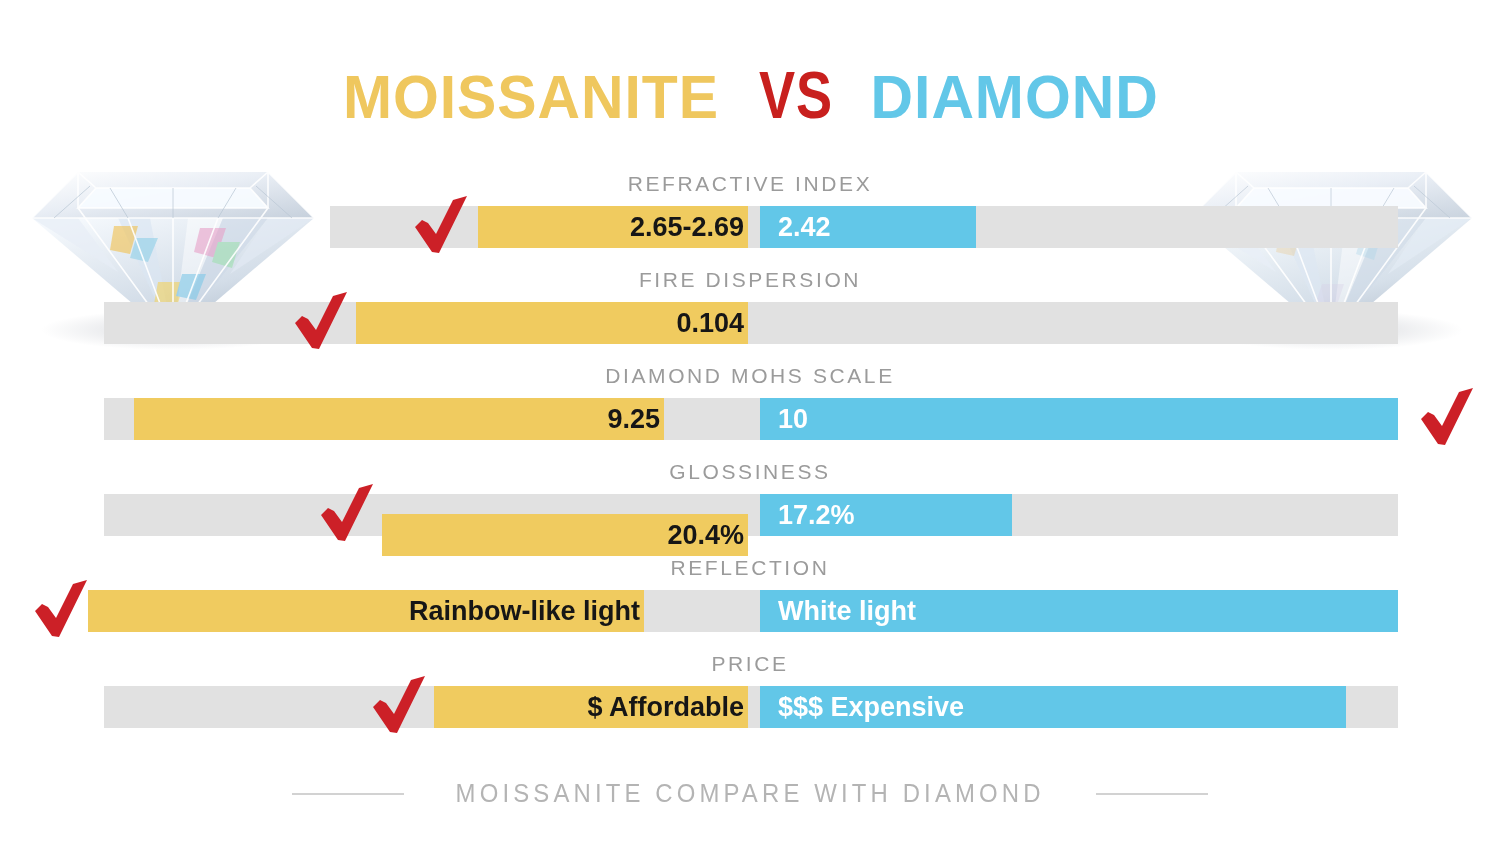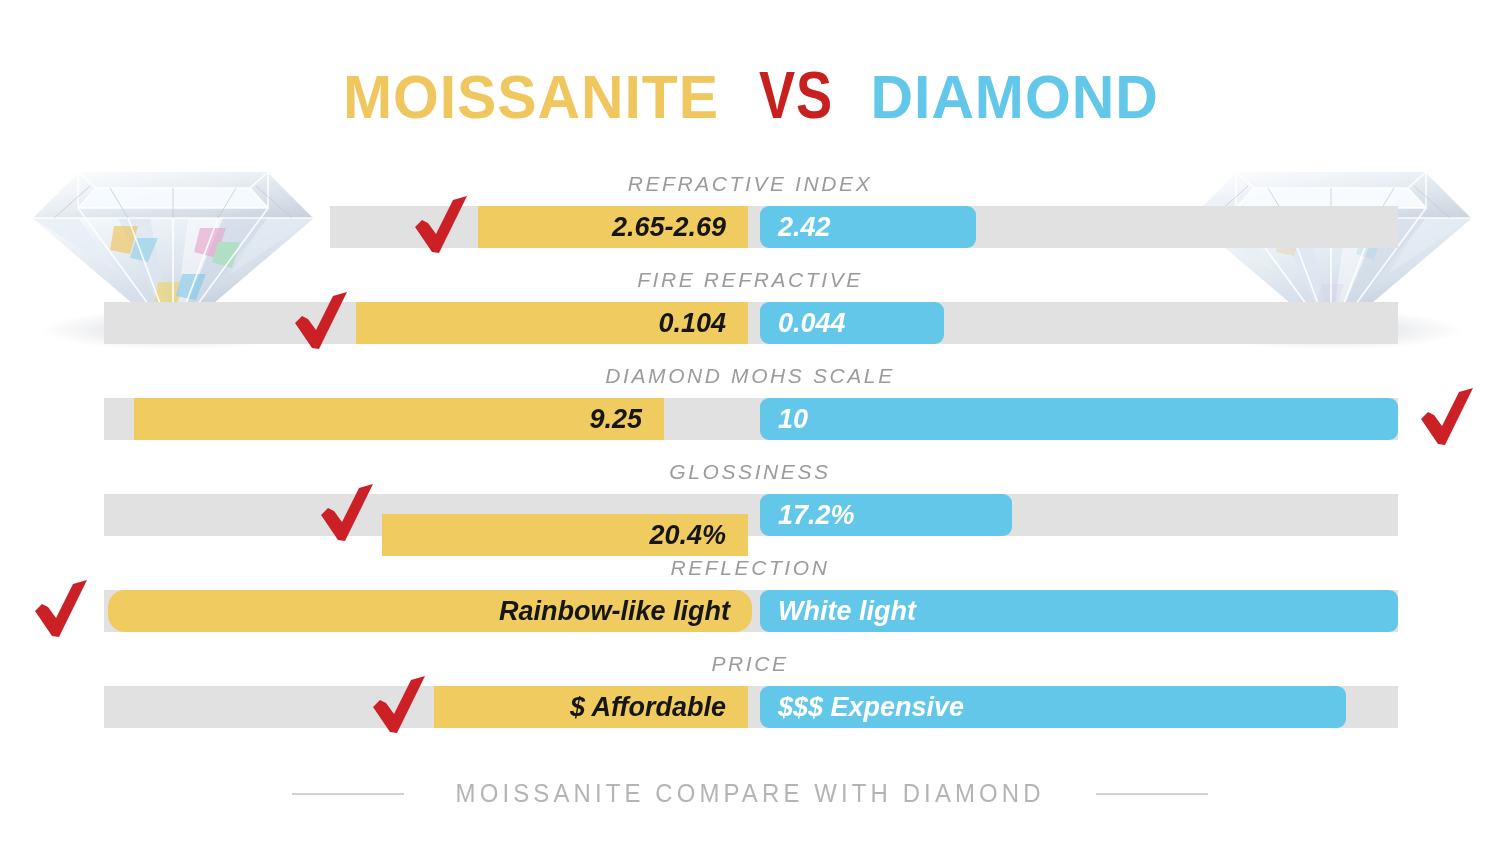--- a/index.html
+++ b/index.html
@@ -54,21 +54,21 @@
   .gem-left  { left: 18px;  top: 142px; }
   .gem-right { left: 1176px; top: 142px; }
 
   
   .rows {
     position: absolute;
     top: 168px;
     left: 0;
     width: 1500px;
   }
-  .row { position: relative; height: 96px; font-style: italic; }
+  .row { position: relative; height: 96px; }
 
   .row-label {
     position: absolute;
     top: 4px;
     left: 0;
     width: 1500px;
     text-align: center;
     color: #9b9b9b;
     font-size: 21px;
     letter-spacing: 2.6px;
@@ -88,27 +88,26 @@
     top: 38px;
     height: 42px;
     box-sizing: border-box;
     display: flex;
     align-items: center;
     white-space: nowrap;
   }
   .bar-left {
     background: #F0CB5F;
     justify-content: flex-end;
-    padding-right: 22px;
+    padding-right: 4px;
   }
   .bar-right {
     background: #62C7E8;
     justify-content: flex-start;
     padding-left: 18px;
-    border-radius: 9px;
   }
   .bar-value {
     font-size: 27px;
     font-weight: bold;
     line-height: 1;
   }
   .bar-left .bar-value  { color: #161616; }
   .bar-right .bar-value { color: #ffffff; }
 
   
@@ -263,28 +262,25 @@
         <span class="bar-value">2.65-2.69</span>
       </div>
       <div class="bar bar-right" style="left: 760px; width: 216px;">
         <span class="bar-value">2.42</span>
       </div>
       <div class="check" style="left: 412px;"><svg viewBox="0 0 60 62" width="60" height="62" aria-hidden="true">
           <path d="M3 33 L10 26 L16 29 L24 40 L41 6 L55 2 L27 59 L20 58 Z" fill="#CC2027"></path>
         </svg></div>
     </div>
     <div class="row">
-      <div class="row-label">FIRE REFRACTIVE</div>
+      <div class="row-label">FIRE DISPERSION</div>
       <div class="track" style="left: 104px; width: 1294px;"></div>
       <div class="bar bar-left" style="left: 356px; width: 392px;">
         <span class="bar-value">0.104</span>
       </div>
-      <div class="bar bar-right" style="left: 760px; width: 184px;">
-        <span class="bar-value">0.044</span>
-      </div>
       <div class="check" style="left: 292px;"><svg viewBox="0 0 60 62" width="60" height="62" aria-hidden="true">
           <path d="M3 33 L10 26 L16 29 L24 40 L41 6 L55 2 L27 59 L20 58 Z" fill="#CC2027"></path>
         </svg></div>
     </div>
     <div class="row">
       <div class="row-label">DIAMOND MOHS SCALE</div>
       <div class="track" style="left: 104px; width: 1294px;"></div>
       <div class="bar bar-left" style="left: 134px; width: 530px;">
         <span class="bar-value">9.25</span>
       </div>
@@ -304,21 +300,21 @@
       <div class="bar bar-right" style="left: 760px; width: 252px;">
         <span class="bar-value">17.2%</span>
       </div>
       <div class="check" style="left: 318px;"><svg viewBox="0 0 60 62" width="60" height="62" aria-hidden="true">
           <path d="M3 33 L10 26 L16 29 L24 40 L41 6 L55 2 L27 59 L20 58 Z" fill="#CC2027"></path>
         </svg></div>
     </div>
     <div class="row">
       <div class="row-label">REFLECTION</div>
       <div class="track" style="left: 104px; width: 1294px;"></div>
-      <div class="bar bar-left" style="left: 108px; width: 644px; border-radius: 17px;">
+      <div class="bar bar-left" style="left: 88px; width: 556px;">
         <span class="bar-value">Rainbow-like light</span>
       </div>
       <div class="bar bar-right" style="left: 760px; width: 638px;">
         <span class="bar-value">White light</span>
       </div>
       <div class="check" style="left: 32px;"><svg viewBox="0 0 60 62" width="60" height="62" aria-hidden="true">
           <path d="M3 33 L10 26 L16 29 L24 40 L41 6 L55 2 L27 59 L20 58 Z" fill="#CC2027"></path>
         </svg></div>
     </div>
     <div class="row">

